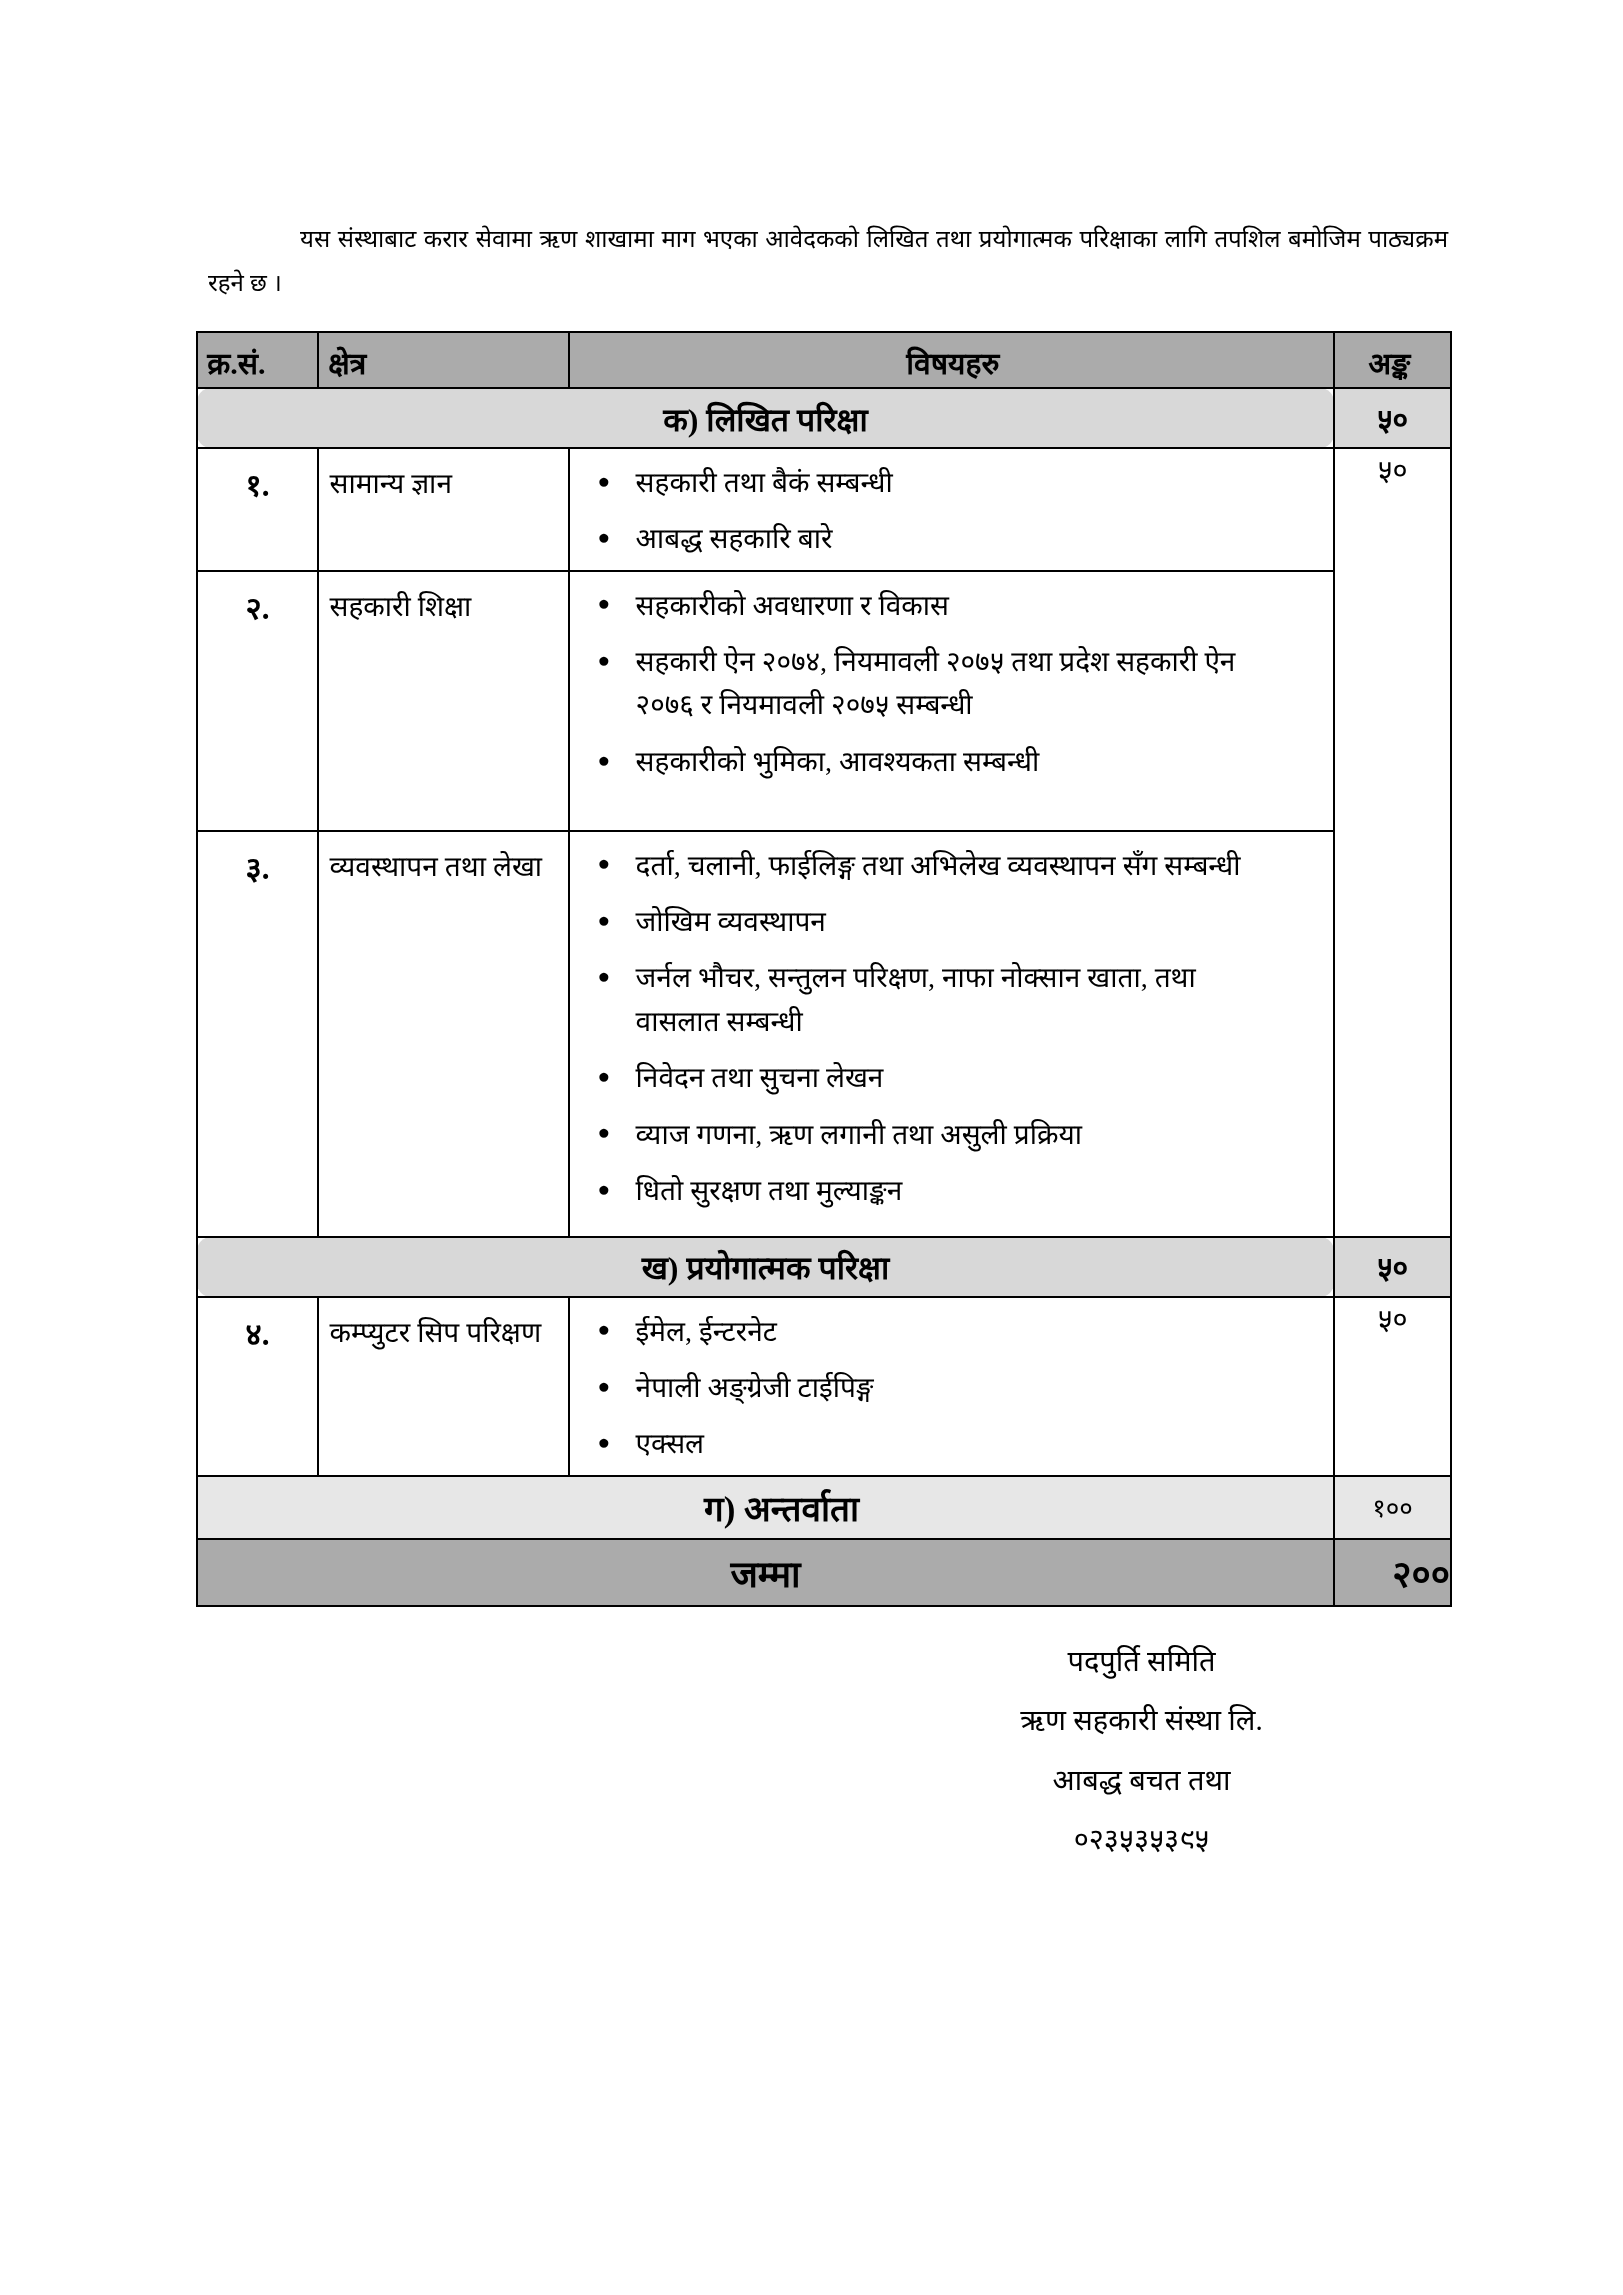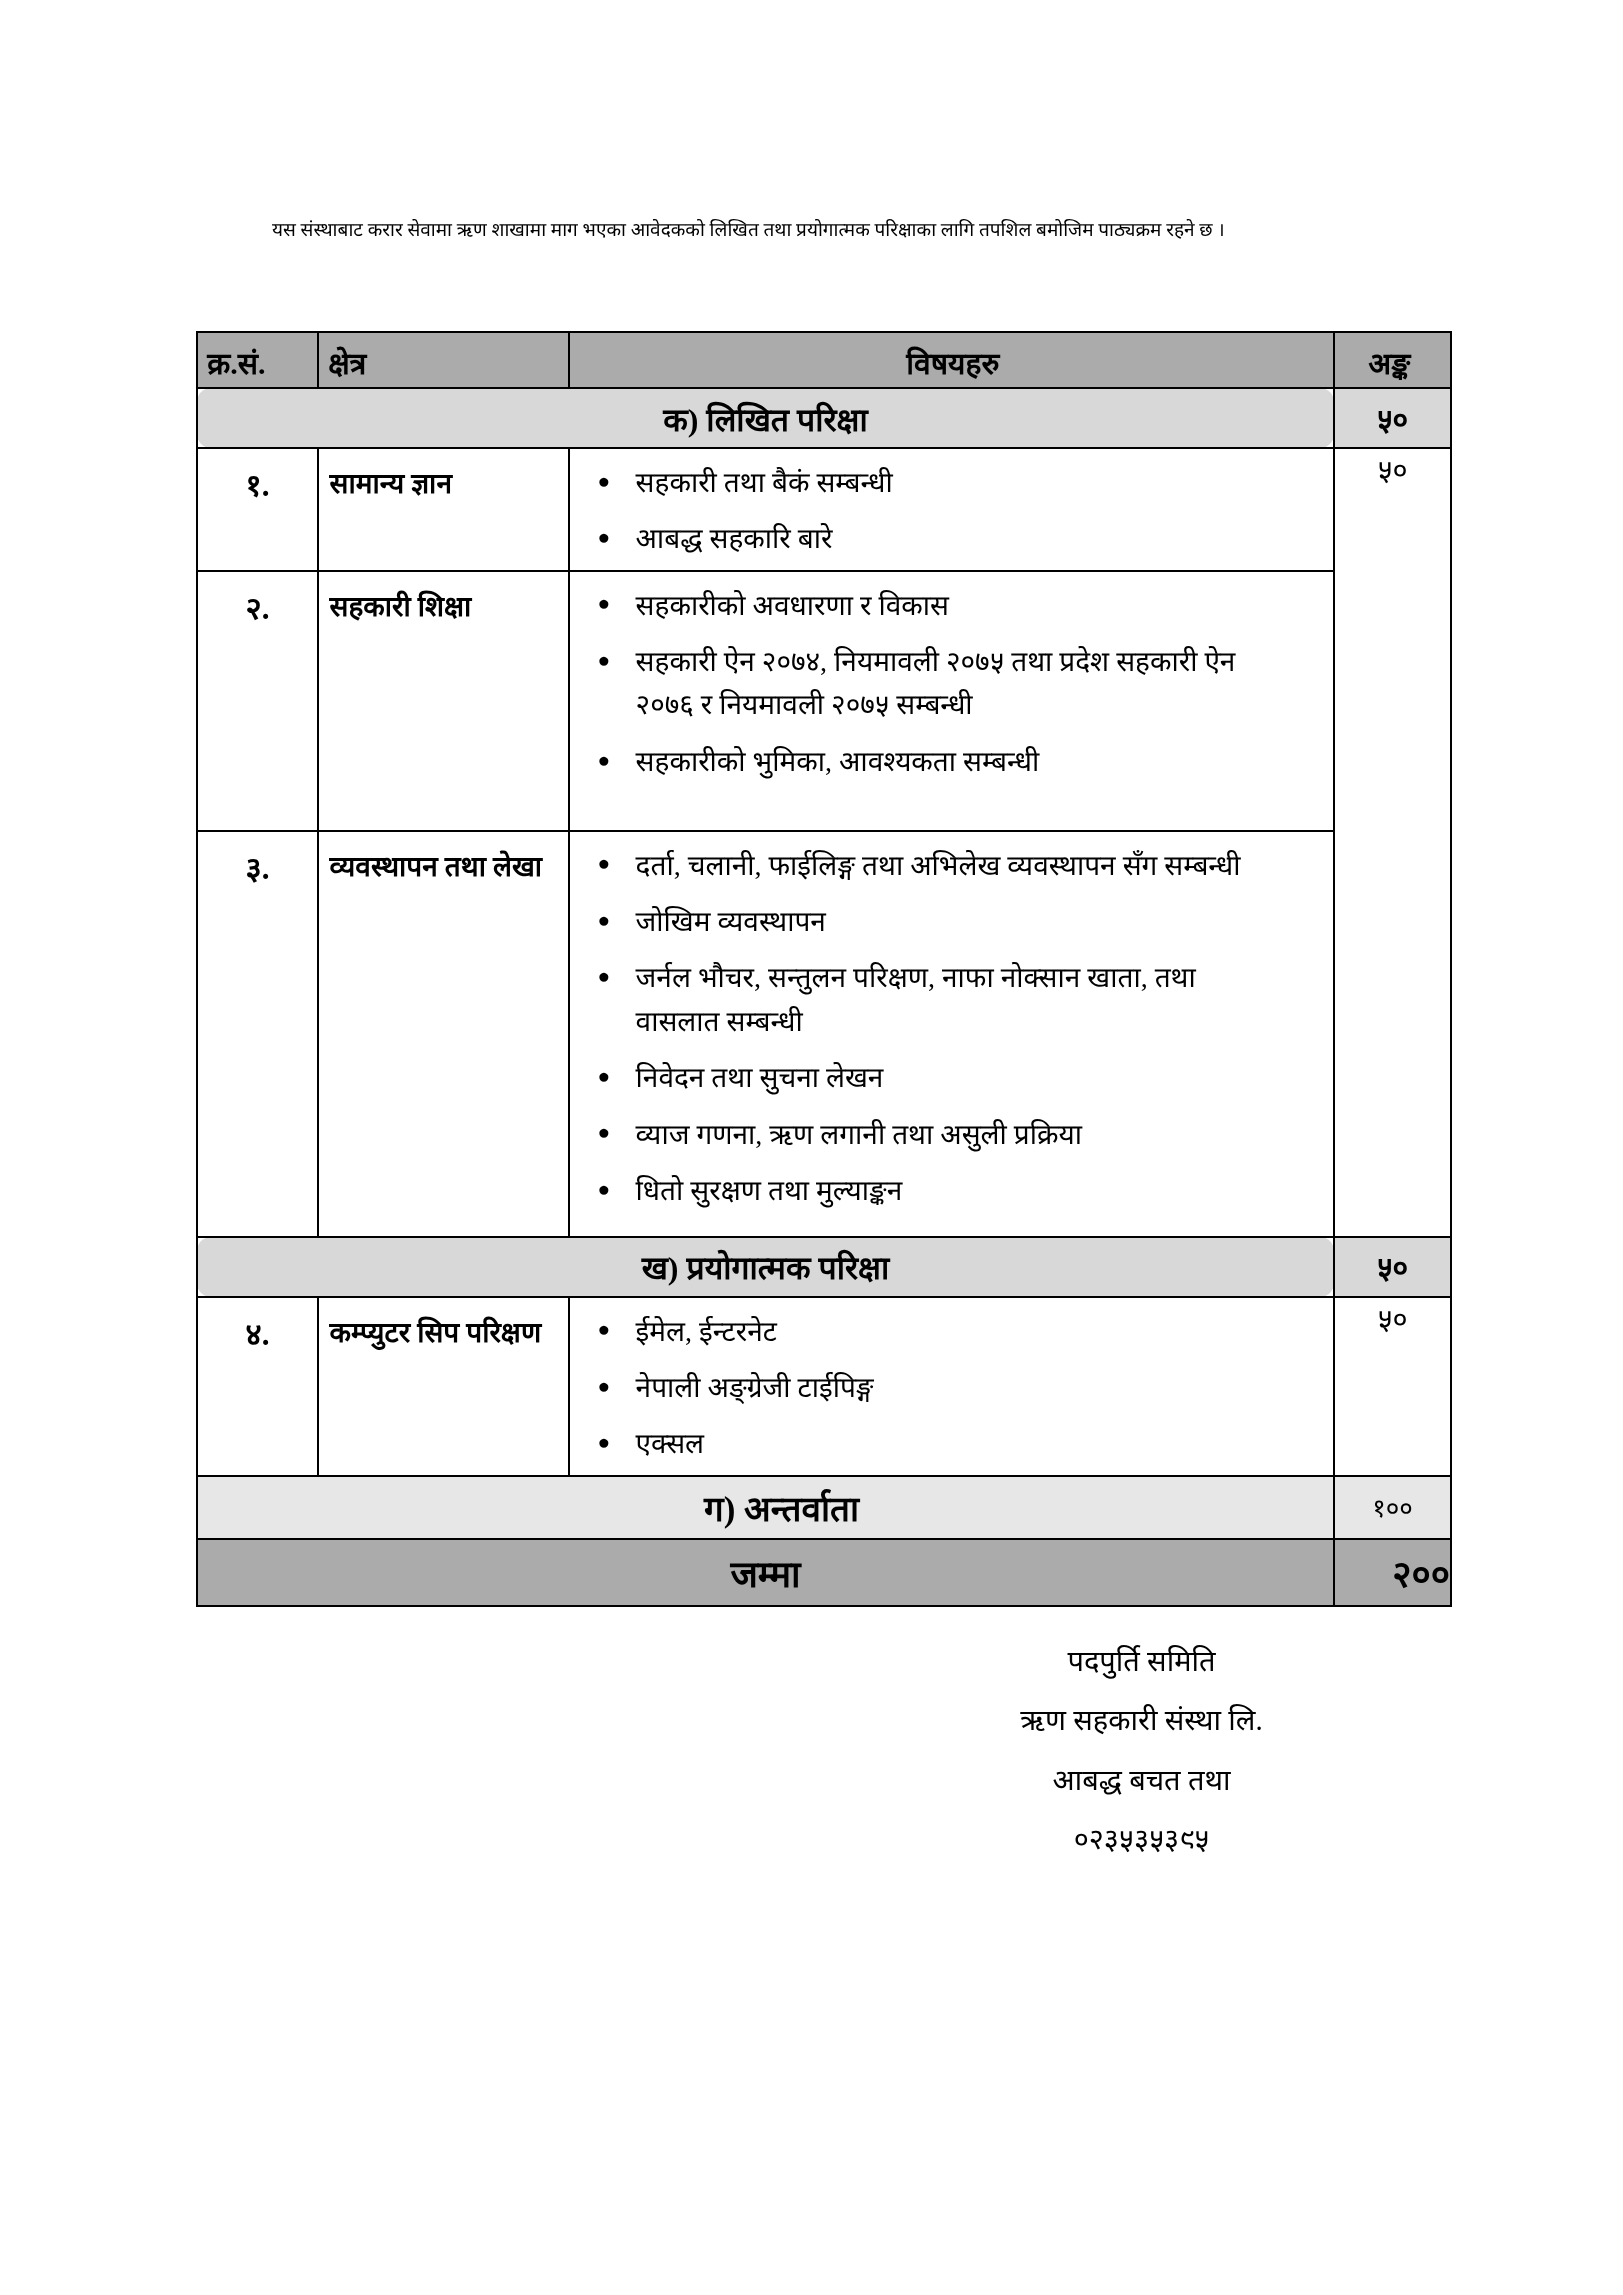--- a/index.html
+++ b/index.html
@@ -8,24 +8,24 @@
     width: 1623px;
     height: 2295px;
     background: #ffffff;
     font-family: "Liberation Serif", serif;
     color: #000000;
   }
 
   
   .intro {
     position: absolute;
-    left: 180px;
+    left: 208px;
     top: 193px;
     width: 1240px;
-    font-size: 19px;
+    font-size: 24px;
     line-height: 1.85;
     text-align: justify;
     text-indent: 92px;
   }
 
   
   table.exam {
     position: absolute;
     left: 196px;
     top: 307px;
@@ -75,21 +75,20 @@
   tr.body td.sn {
     font-size: 31px;
     font-weight: bold;
     text-align: center;
     padding-top: 14.4px;
   }
   tr.body td.area {
     font-size: 28px;
     line-height: 1.55;
     padding: 13px 7.9px 0 10.5px;
-    font-weight: bold;
   }
   tr.body td.sub { padding: 11.8px 13px 9.2px 23.6px; }
   tr.body td.mark {
     font-size: 29px;
     text-align: center;
   }
   td.mark-mid { vertical-align: middle; }
   td.mark-top { padding-top: 18.3px; }
 
   tr.r1 { height: 115px; }

